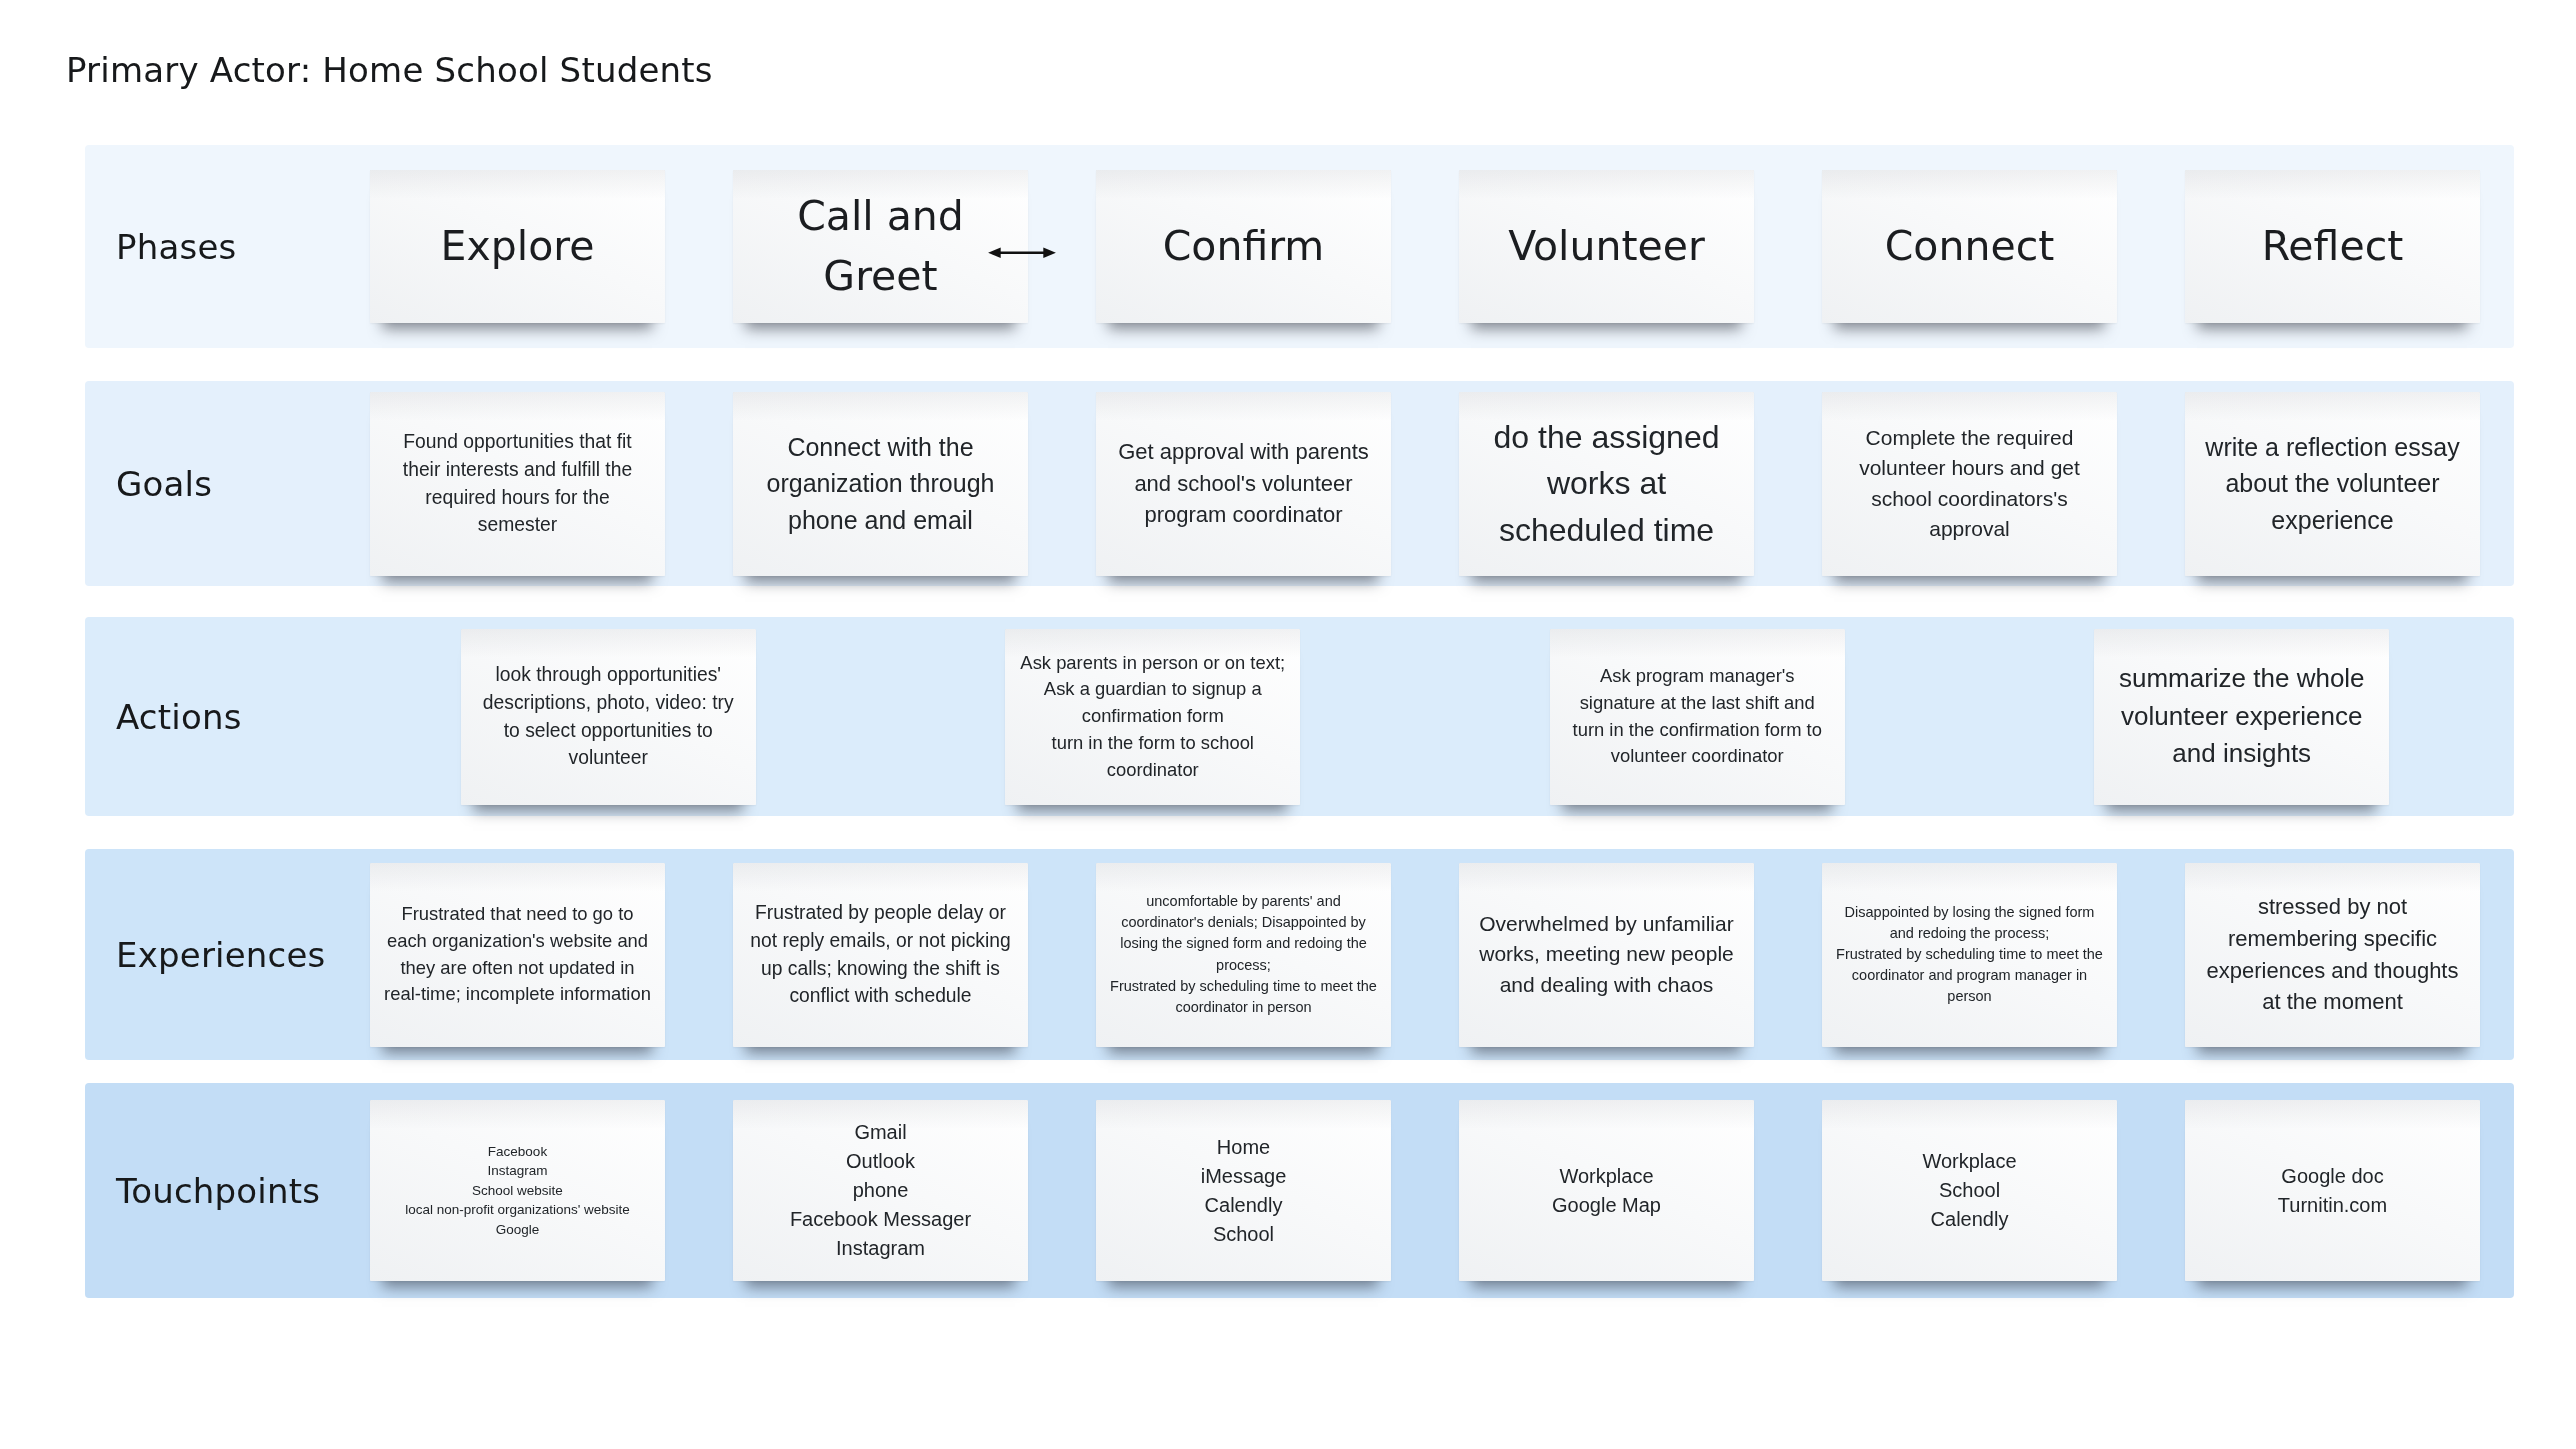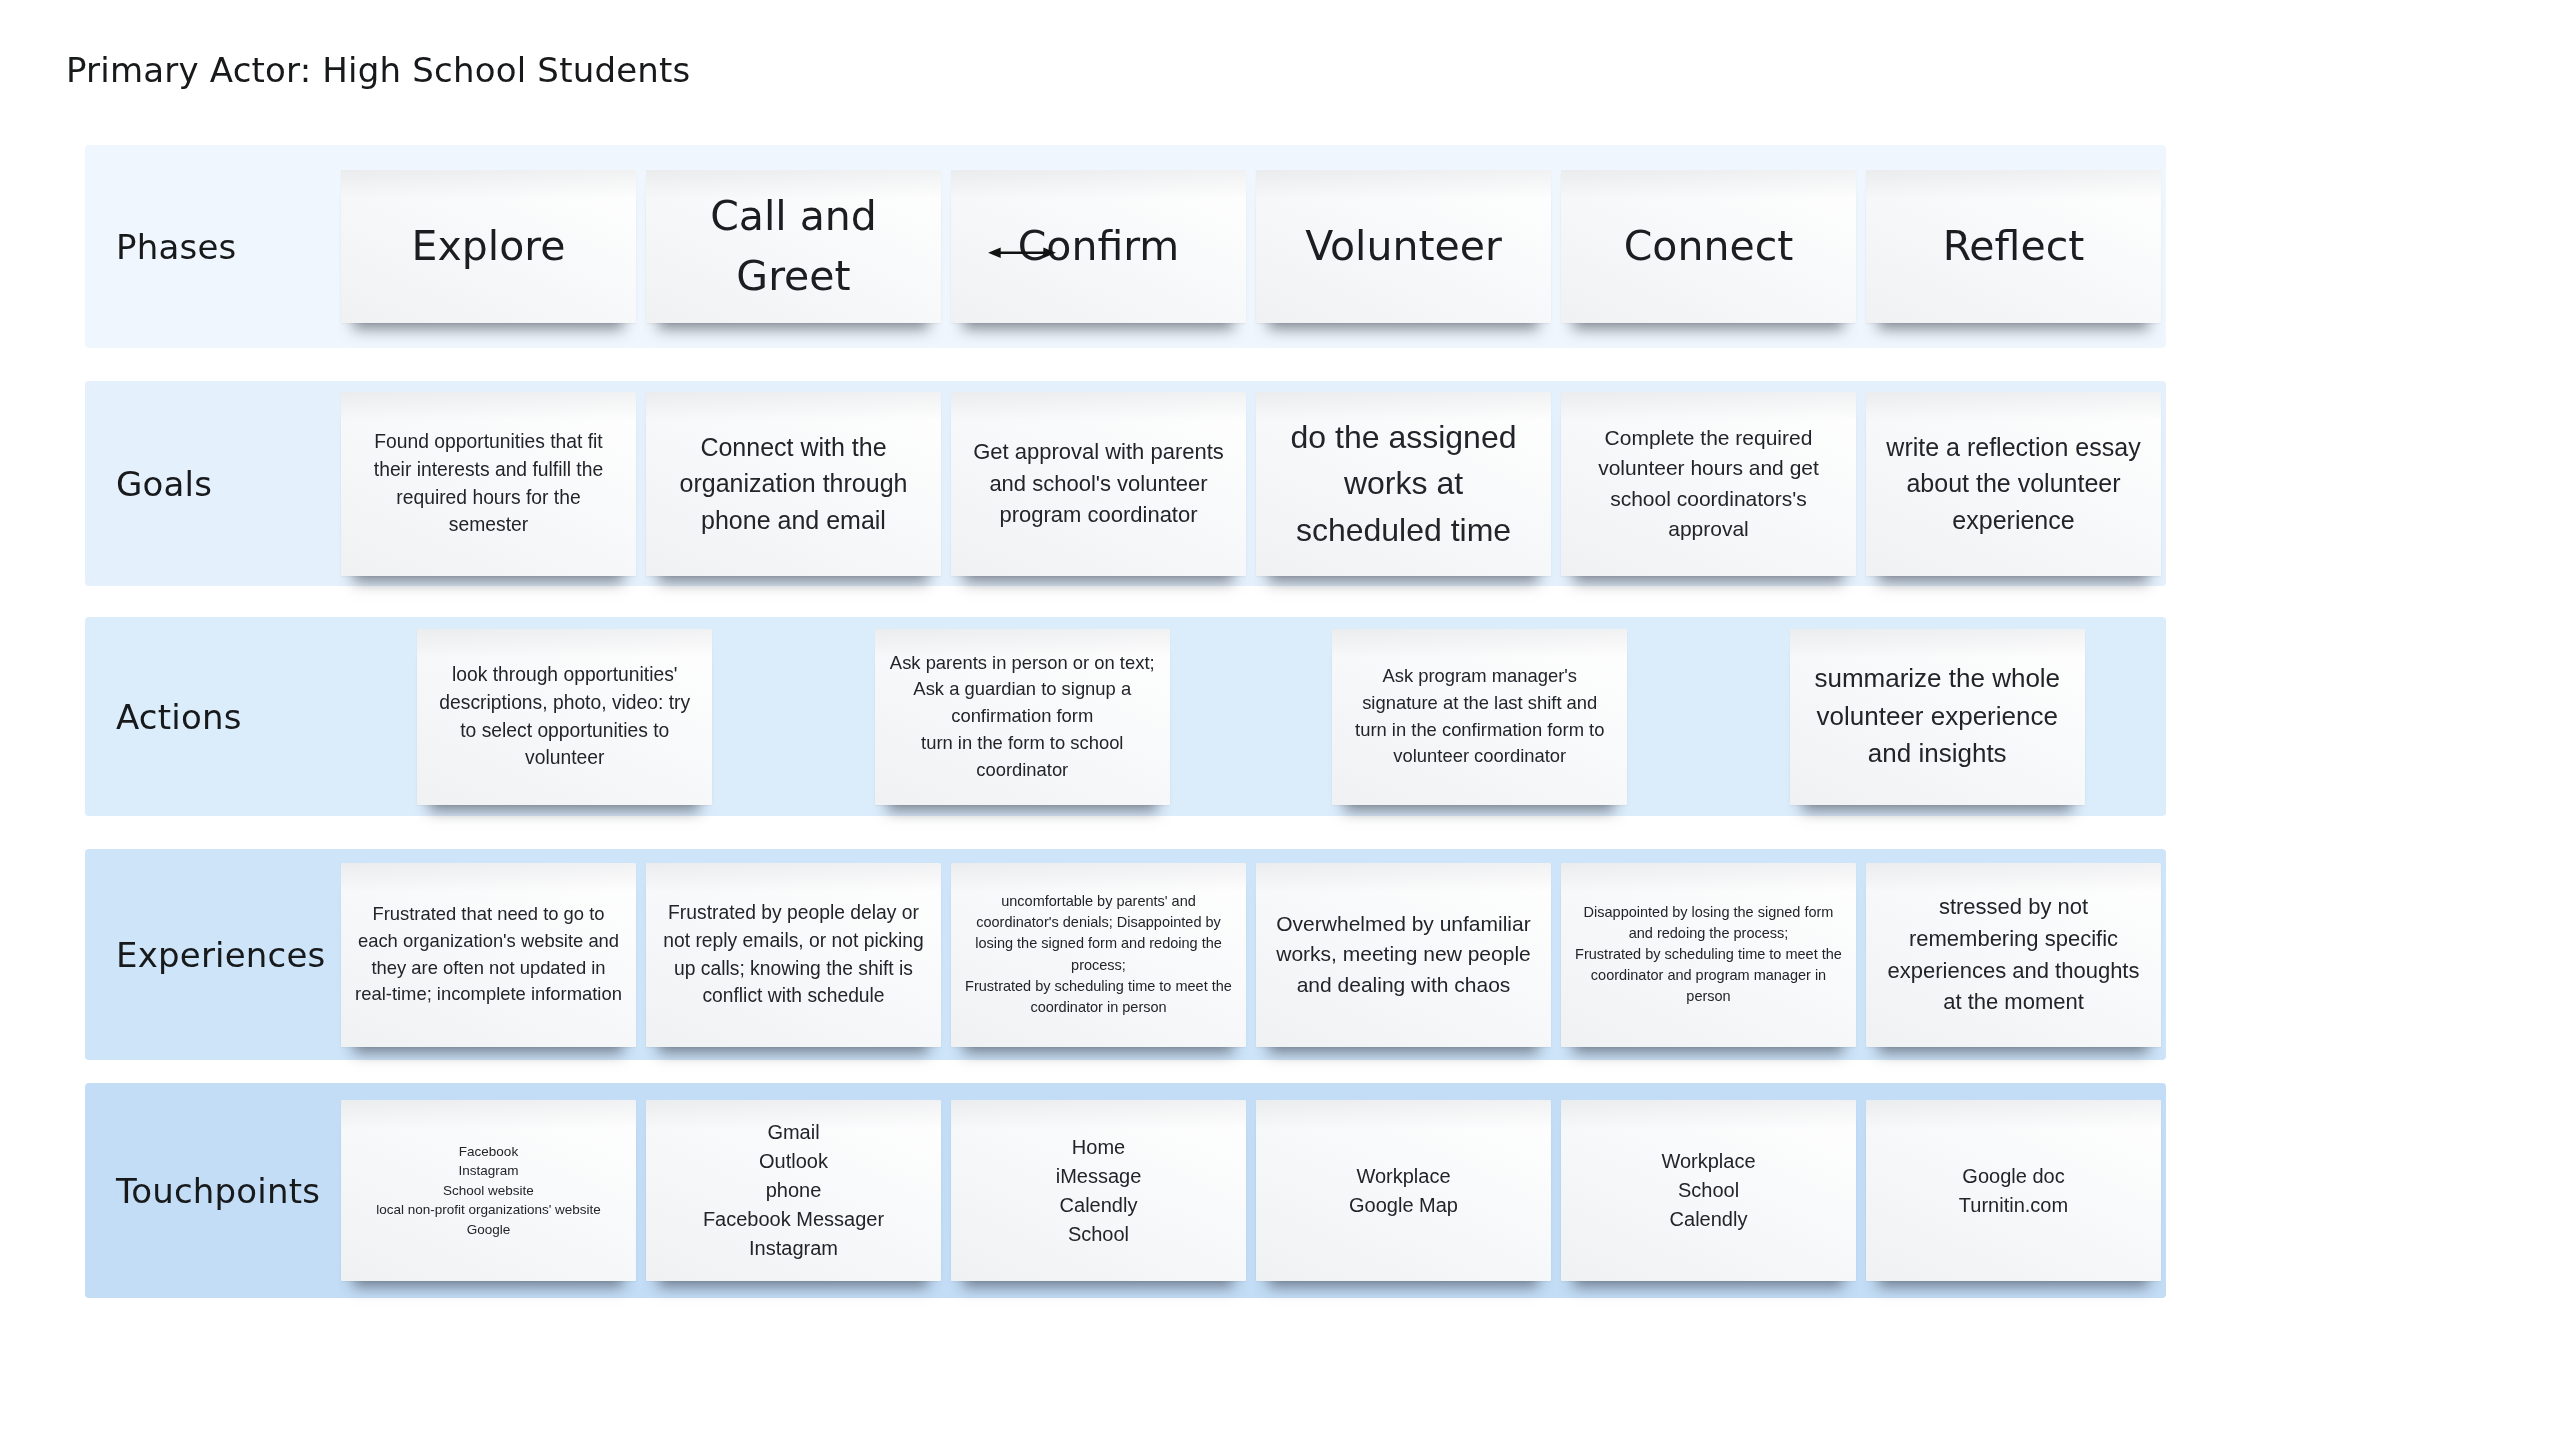--- a/index.html
+++ b/index.html
@@ -24,21 +24,21 @@
     font-family: "DejaVu Sans", sans-serif;
     font-size: 34px;
     font-weight: 500;
     letter-spacing: 0.2px;
     color: #17191b;
   }
   #board {
     position: absolute;
     left: 85px;
     top: 145px;
-    width: 2081px;
+    width: 2429px;
   }
   .band {
     display: flex;
     border-radius: 3.9px;
     position: relative;
   }
   .band.r0 { height: 203px; margin-bottom: 33px; }
   .band.r1 { height: 205px; margin-bottom: 31px; }
   .band.r2 { height: 199px; margin-bottom: 33px; }
   .band.r3 { height: 211px; margin-bottom: 23px; }
@@ -105,21 +105,21 @@
     left: 903px;
     top: 100px;
     width: 68px;
     height: 15.5px;
   }
 </style>
 </head>
 <body>
 
 <div id="page">
-  <div class="page-title">Primary Actor: High School Students</div>
+  <div class="page-title">Primary Actor: Home School Students</div>
   <main id="board">
       <section class="band r0" style="background: rgb(239, 246, 253);">
         <div class="label-cell">
           <div class="row-label">Phases</div>
         </div>
         <div class="cols">
           <div class="cell">
             <div class="note" style="font-size: 41px;">Explore</div>
           </div>
           <div class="cell">

